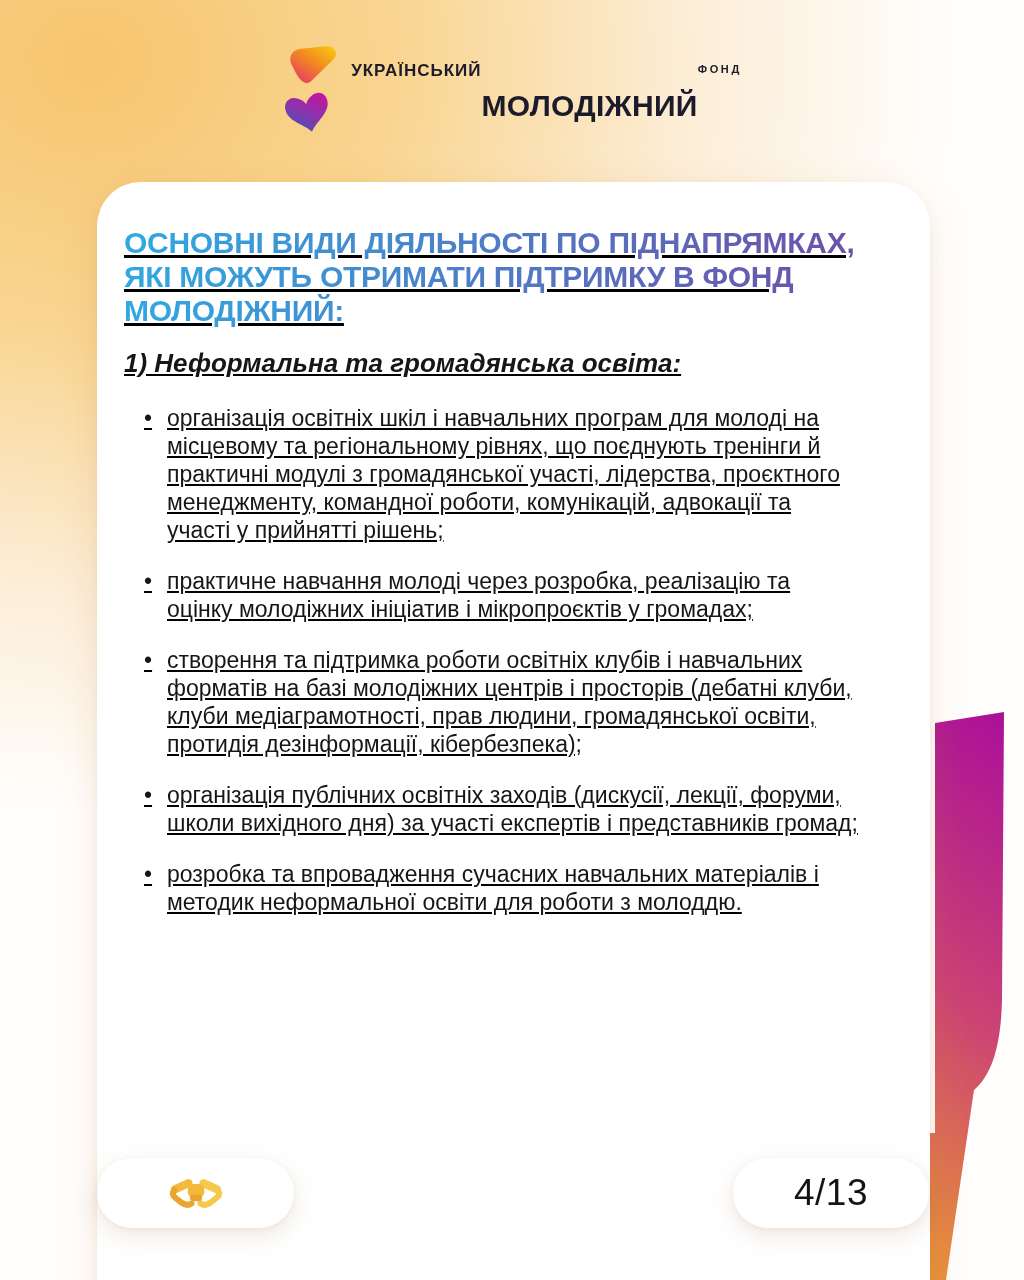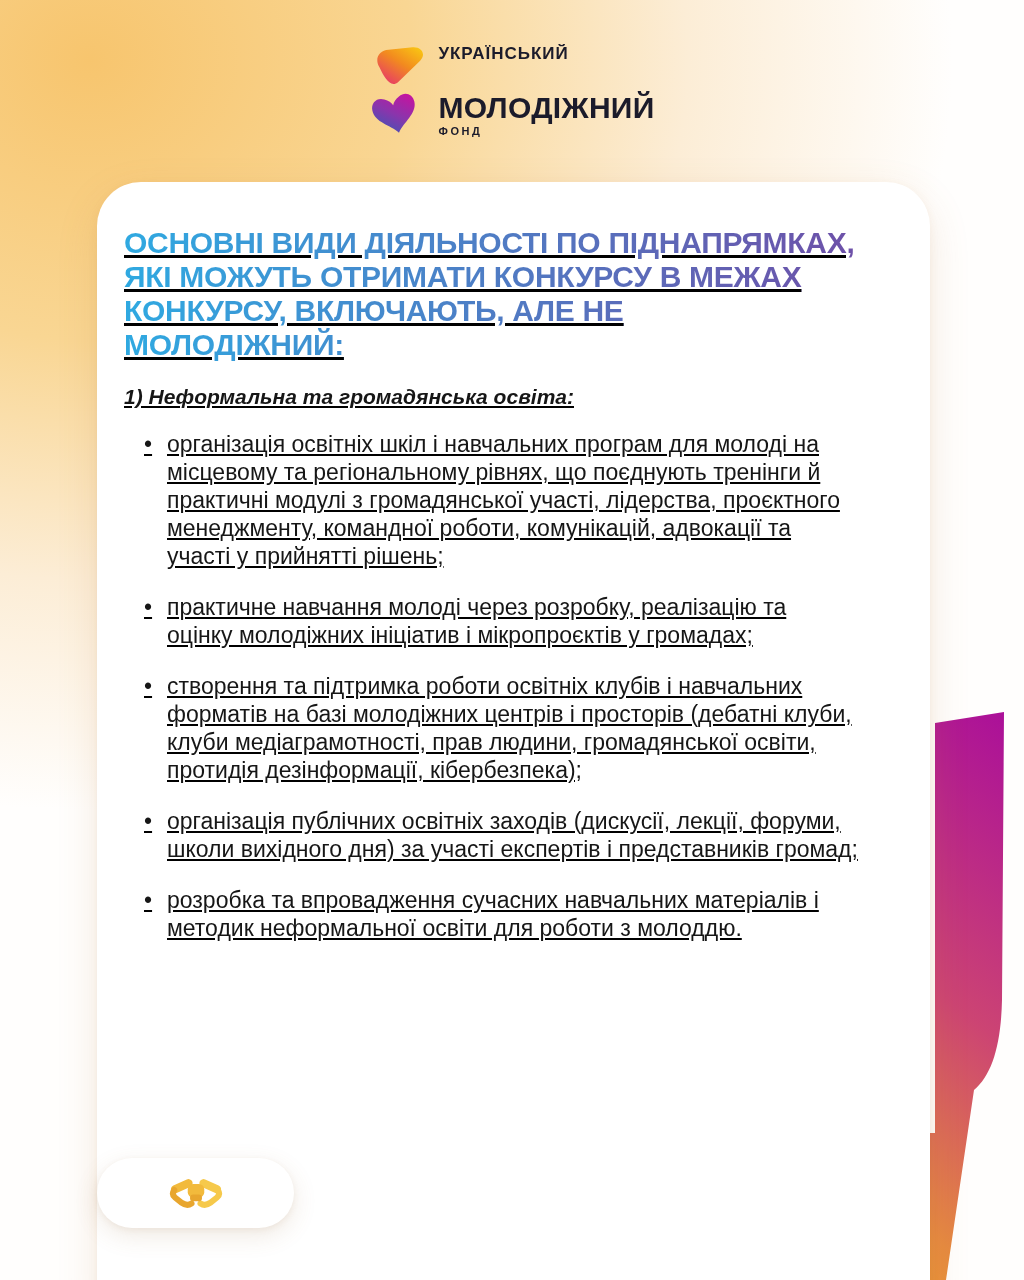--- a/index.html
+++ b/index.html
@@ -9,39 +9,39 @@
     background:
       radial-gradient(1150px 1000px at 90px 60px,
         var(--bg-glow,#F7C56E) 0%, #F9D693 28%, #FCEDD6 52%, rgba(255,255,255,0) 75%),
       #FFFEFD;
   }
   svg{display:block;}
   
   .corner-shape{position:absolute;left:0;top:0;z-index:1;}
   
   .logo{position:absolute;top:44px;left:0;right:0;display:flex;justify-content:center;align-items:center;gap:13px;z-index:2;}
-  .logo-text{display:flex;flex-direction:column;color:var(--logo-text,#1B1B2B);}
+  .logo-text{display:flex;flex-direction:row;color:var(--logo-text,#1B1B2B);}
   .logo-line1{font-size:17px;font-weight:700;letter-spacing:1px;line-height:19px;}
   .logo-line2{font-size:30px;font-weight:800;letter-spacing:.3px;line-height:31px;margin-top:29px;}
   .logo-line3{font-size:11px;font-weight:700;letter-spacing:2.6px;line-height:17px;}
   
   .card{
     position:absolute;left:97px;top:182px;width:833px;height:1148px;box-sizing:border-box;
     background:var(--card-bg,#fff);border-radius:44px;
     box-shadow:0 14px 40px rgba(185,125,65,.16),0 3px 10px rgba(185,125,65,.08);
     padding:44px 72px 36px 27px;z-index:2;text-decoration:underline;
   }
   .card h1{
     margin:0 0 20px 0;font-size:30px;line-height:34px;font-weight:800;letter-spacing:-.3px;
     background:linear-gradient(90deg,var(--heading-gradient-start,#2FA9E1) 0%,var(--heading-gradient-end,#6E50A8) 100%);
     -webkit-background-clip:text;background-clip:text;color:transparent;-webkit-text-fill-color:transparent;
   }
   .card h1 span{display:block;}
   .card h2{
-    margin:0 0 18px 0;font-size:21px;line-height:30px;font-weight:700;font-style:italic;
+    margin:0 0 26px 0;font-size:26px;line-height:30px;font-weight:700;font-style:italic;
     color:var(--text-dark,#161616);
   }
   ul.activities{list-style:none;margin:0;padding:0 0 0 20px;}
   ul.activities li{
     display:flex;margin:0 0 23px 0;font-size:23px;line-height:28px;color:var(--text-dark,#161616);
   }
   ul.activities li:last-child{margin-bottom:0;}
   ul.activities .dot{flex:none;width:23px;}
   
   .pill{
@@ -92,33 +92,32 @@
     <div class="logo-text">
       <span class="logo-line1">УКРАЇНСЬКИЙ</span>
       <span class="logo-line2">МОЛОДІЖНИЙ</span>
       <span class="logo-line3">ФОНД</span>
     </div>
   </header>
 
   <main class="card">
     <h1>
       <span>ОСНОВНІ ВИДИ ДІЯЛЬНОСТІ ПО ПІДНАПРЯМКАХ,</span>
-      <span>ЯКІ МОЖУТЬ ОТРИМАТИ КОНКУРСУ В МЕЖАХ</span>
-      <span>КОНКУРСУ, ВКЛЮЧАЮТЬ, АЛЕ НЕ</span>
+      <span>ЯКІ МОЖУТЬ ОТРИМАТИ ПІДТРИМКУ В ФОНД</span>
       <span>МОЛОДІЖНИЙ:</span>
     </h1>
     <h2>1) Неформальна та громадянська освіта:</h2>
     <ul class="activities">
       <li>
         <span class="dot">•</span>
         <span class="btext">організація освітніх шкіл і навчальних програм для молоді на місцевому та регіональному рівнях, що поєднують тренінги й практичні модулі з громадянської участі, лідерства, проєктного менеджменту, командної роботи, комунікацій, адвокації та участі у прийнятті рішень;</span>
       </li>
       <li>
         <span class="dot">•</span>
-        <span class="btext">практичне навчання молоді через розробку, реалізацію та оцінку молодіжних ініціатив і мікропроєктів у громадах;</span>
+        <span class="btext">практичне навчання молоді через розробка, реалізацію та оцінку молодіжних ініціатив і мікропроєктів у громадах;</span>
       </li>
       <li>
         <span class="dot">•</span>
         <span class="btext">створення та підтримка роботи освітніх клубів і навчальних форматів на базі молодіжних центрів і просторів (дебатні клуби, клуби медіаграмотності, прав людини, громадянської освіти, протидія дезінформації, кібербезпека);</span>
       </li>
       <li>
         <span class="dot">•</span>
         <span class="btext">організація публічних освітніх заходів (дискусії, лекції, форуми, школи вихідного дня) за участі експертів і представників громад;</span>
       </li>
       <li>
@@ -131,14 +130,17 @@
   <div class="pill pill-left">
     <svg width="54" height="34" viewBox="0 0 72 44">
       <path d="M8 17 L26 9" stroke="#F2BA3C" stroke-width="11" stroke-linecap="round" fill="none"></path>
       <path d="M64 17 L46 9" stroke="#F6C94B" stroke-width="11" stroke-linecap="round" fill="none"></path>
       <path d="M7 18 q-4 6 1 10 l9 7 q7 5 13 1" fill="none" stroke="#E8A62E" stroke-width="8" stroke-linecap="round"></path>
       <path d="M65 18 q4 6 -1 10 l-9 7 q-7 5 -13 1" fill="none" stroke="#F6C94B" stroke-width="8" stroke-linecap="round"></path>
       <rect x="25" y="10" width="22" height="18" rx="7" fill="#F2BA3C"></rect>
       <rect x="28" y="24" width="16" height="9" rx="4.5" fill="#E8A62E"></rect>
     </svg>
   </div>
+  <div class="pill pill-right">
+    <span class="page-number">4/13</span>
+  </div>
 
 </div>
 
 </body></html>

